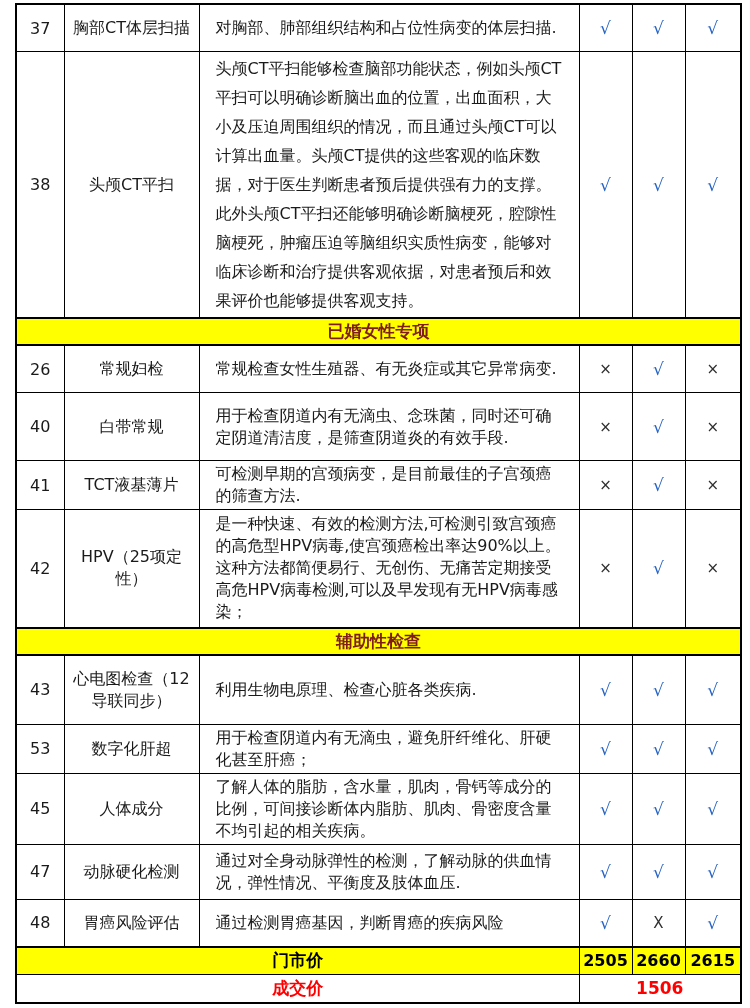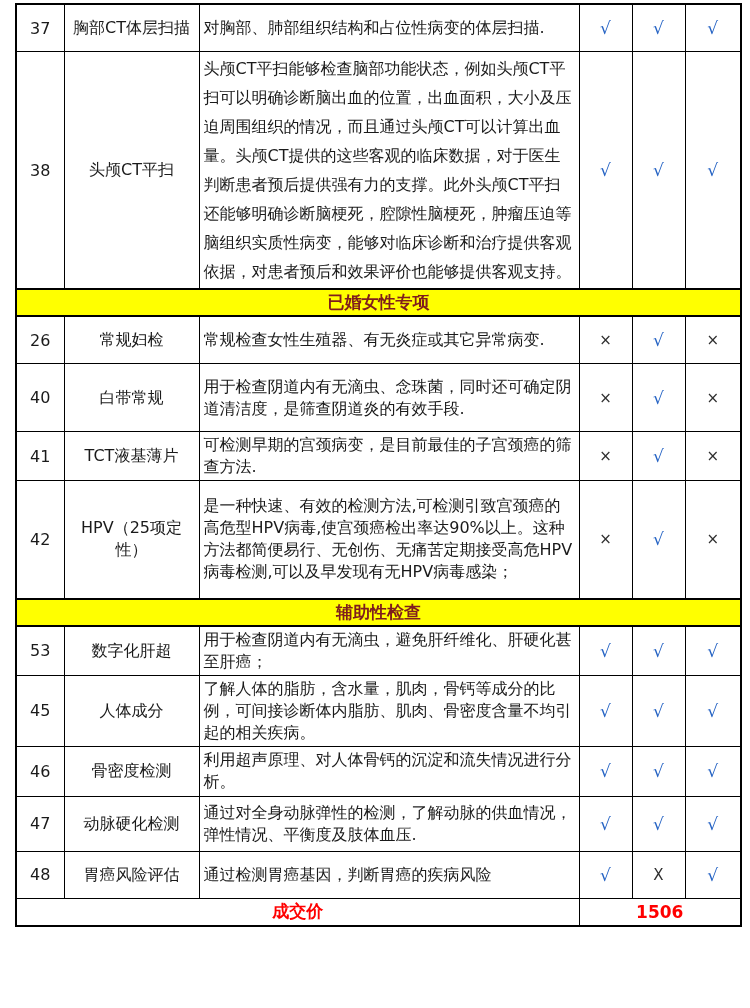--- a/index.html
+++ b/index.html
@@ -36,21 +36,21 @@
   }
   .cell-name {
     text-align: center;
     font-size: 16px;
     padding: 12px 6px;
     line-height: 22px;
   }
   .cell-desc {
     text-align: left;
     font-size: 16px;
-    padding: 2px 4px;
+    padding: 2px 16px;
     line-height: 22px;
   }
   .cell-mark {
     text-align: center;
   }
   .cell-mark.check {
     color: var(--check-color, #2563c4);
     font-size: 17px;
   }
   .cell-mark.cross {
@@ -153,58 +153,64 @@
             <td class="cell-name">HPV（25项定性）</td>
             <td class="cell-desc">是一种快速、有效的检测方法,可检测引致宫颈癌的高危型HPV病毒,使宫颈癌检出率达90%以上。这种方法都简便易行、无创伤、无痛苦定期接受高危HPV病毒检测,可以及早发现有无HPV病毒感染；</td>
             <td class="cell-mark cross">×</td>
             <td class="cell-mark check">√</td>
             <td class="cell-mark cross">×</td>
           </tr>
           <tr class="section-row">
             <td class="section-cell" colspan="6" style="height: 23px;">辅助性检查</td>
           </tr>
           <tr>
+            <td class="cell-no" style="height: 59px;">43</td>
+            <td class="cell-name">心电图检查（12导联同步）</td>
+            <td class="cell-desc">利用生物电原理、检查心脏各类疾病.</td>
+            <td class="cell-mark check">√</td>
+            <td class="cell-mark check">√</td>
+            <td class="cell-mark check">√</td>
+          </tr>
+          <tr>
             <td class="cell-no" style="height: 49px;">53</td>
             <td class="cell-name">数字化肝超</td>
             <td class="cell-desc">用于检查阴道内有无滴虫，避免肝纤维化、肝硬化甚至肝癌；</td>
             <td class="cell-mark check">√</td>
             <td class="cell-mark check">√</td>
             <td class="cell-mark check">√</td>
           </tr>
           <tr>
             <td class="cell-no" style="height: 65px;">45</td>
             <td class="cell-name">人体成分</td>
             <td class="cell-desc">了解人体的脂肪，含水量，肌肉，骨钙等成分的比例，可间接诊断体内脂肪、肌肉、骨密度含量不均引起的相关疾病。</td>
             <td class="cell-mark check">√</td>
             <td class="cell-mark check">√</td>
             <td class="cell-mark check">√</td>
           </tr>
           <tr>
-            <td class="cell-no" style="height: 50px;">46</td>
-            <td class="cell-name">骨密度检测</td>
-            <td class="cell-desc">利用超声原理、对人体骨钙的沉淀和流失情况进行分析。</td>
-            <td class="cell-mark check">√</td>
-            <td class="cell-mark check">√</td>
-            <td class="cell-mark check">√</td>
-          </tr>
-          <tr>
             <td class="cell-no" style="height: 55px;">47</td>
             <td class="cell-name">动脉硬化检测</td>
             <td class="cell-desc">通过对全身动脉弹性的检测，了解动脉的供血情况，弹性情况、平衡度及肢体血压.</td>
             <td class="cell-mark check">√</td>
             <td class="cell-mark check">√</td>
             <td class="cell-mark check">√</td>
           </tr>
           <tr>
             <td class="cell-no" style="height: 40px;">48</td>
             <td class="cell-name">胃癌风险评估</td>
             <td class="cell-desc">通过检测胃癌基因，判断胃癌的疾病风险</td>
             <td class="cell-mark check">√</td>
             <td class="cell-mark cross">X</td>
             <td class="cell-mark check">√</td>
+          </tr>
+          <tr class="price-row">
+            <td class="price-label-cell" colspan="3" style="height: 28px;">门市价</td>
+            <td class="price-value-cell">2505</td>
+            <td class="price-value-cell">2660</td>
+            <td class="price-value-cell">2615</td>
           </tr>
           <tr class="deal-row">
             <td class="deal-label-cell" colspan="3" style="height: 28px;">成交价</td>
             <td class="deal-value-cell" colspan="3">1506</td>
           </tr>
         </tbody>
     </table>
   </div>
 </div>
 

